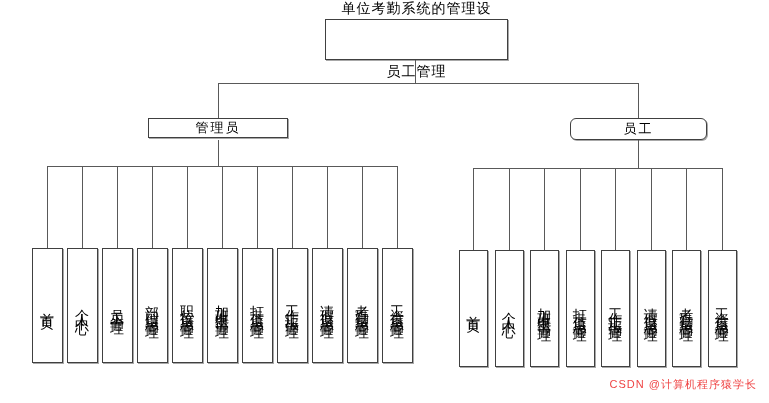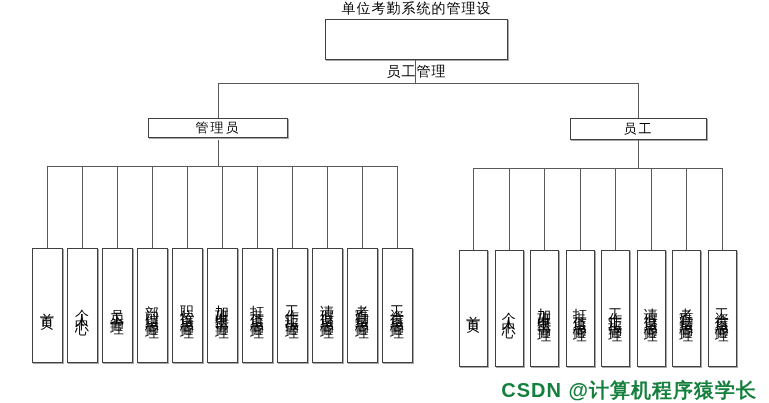--- a/index.html
+++ b/index.html
@@ -10,21 +10,21 @@
   
   .nodebox{
     position:absolute;background:#fff;border:1px solid #404040;
     box-shadow:1px 1px 0 #a8a8a8;box-sizing:border-box;
     display:flex;align-items:center;justify-content:center;text-align:center;gap:44px;
   }
   .rootbox{left:325px;top:19px;width:183px;height:41px;
     flex-direction:column;font-size:14px;line-height:19px;letter-spacing:1px;}
   .branchbox{font-size:13px;letter-spacing:2px;}
   .branch-admin{left:148px;top:118px;width:140px;height:20px;}
-  .branch-emp{left:570px;top:118px;width:137px;height:22px;}
+  .branch-emp{left:570px;top:118px;width:137px;height:22px;border-radius:6px;}
   
   .line{position:absolute;background:#595959;}
   .c-top-v{left:415px;top:60px;width:1px;height:23px;}
   .c-top-h{left:218px;top:83px;width:421px;height:1px;}
   .c-admin-v{left:218px;top:83px;width:1px;height:35px;}
   .c-emp-v{left:638px;top:83px;width:1px;height:35px;}
   .c-admin-down{left:218px;top:140px;width:1px;height:26px;}
   .c-emp-down{left:638px;top:140px;width:1px;height:28px;}
   
   .group{position:absolute;}
@@ -38,22 +38,22 @@
     width:var(--bw);height:var(--bh);background:#fff;border:1px solid #404040;
     box-shadow:1px 1px 0 #a8a8a8;box-sizing:border-box;
     display:flex;align-items:center;justify-content:center;
   }
   .vtext{
     writing-mode:vertical-rl;text-orientation:upright;
     font-size:14px;letter-spacing:4px;line-height:1;white-space:nowrap;
   }
   
   .watermark{
-    position:absolute;right:12px;top:377px;color:#15803d;
-    font-size:20px;letter-spacing:1px;white-space:nowrap;font-weight:bold;
+    position:absolute;right:12px;top:377px;color:#ef4444;
+    font-size:11px;letter-spacing:1px;white-space:nowrap;
   }
 </style>
 </head>
 <body>
 
 <div class="stage">
 
   <div class="nodebox rootbox">
     <div>单位考勤系统的管理设</div>
     <div>员工管理</div>

